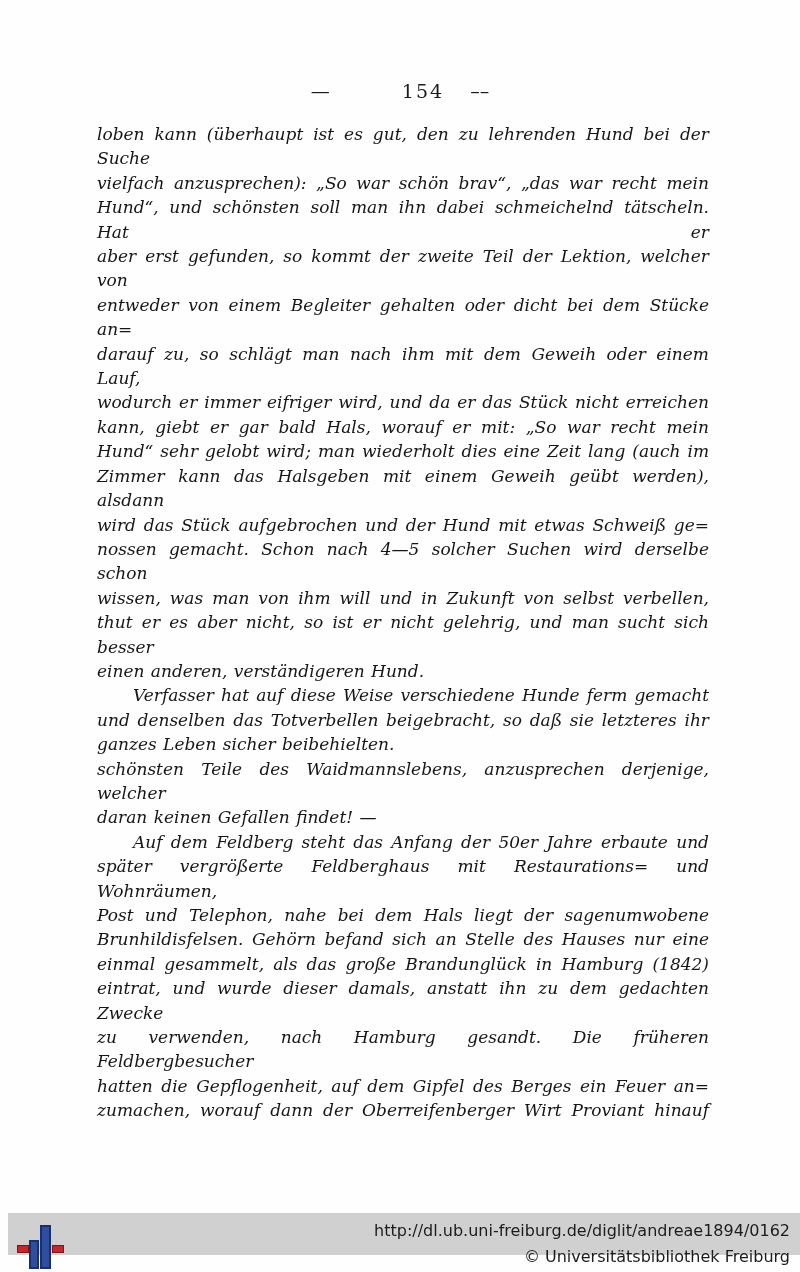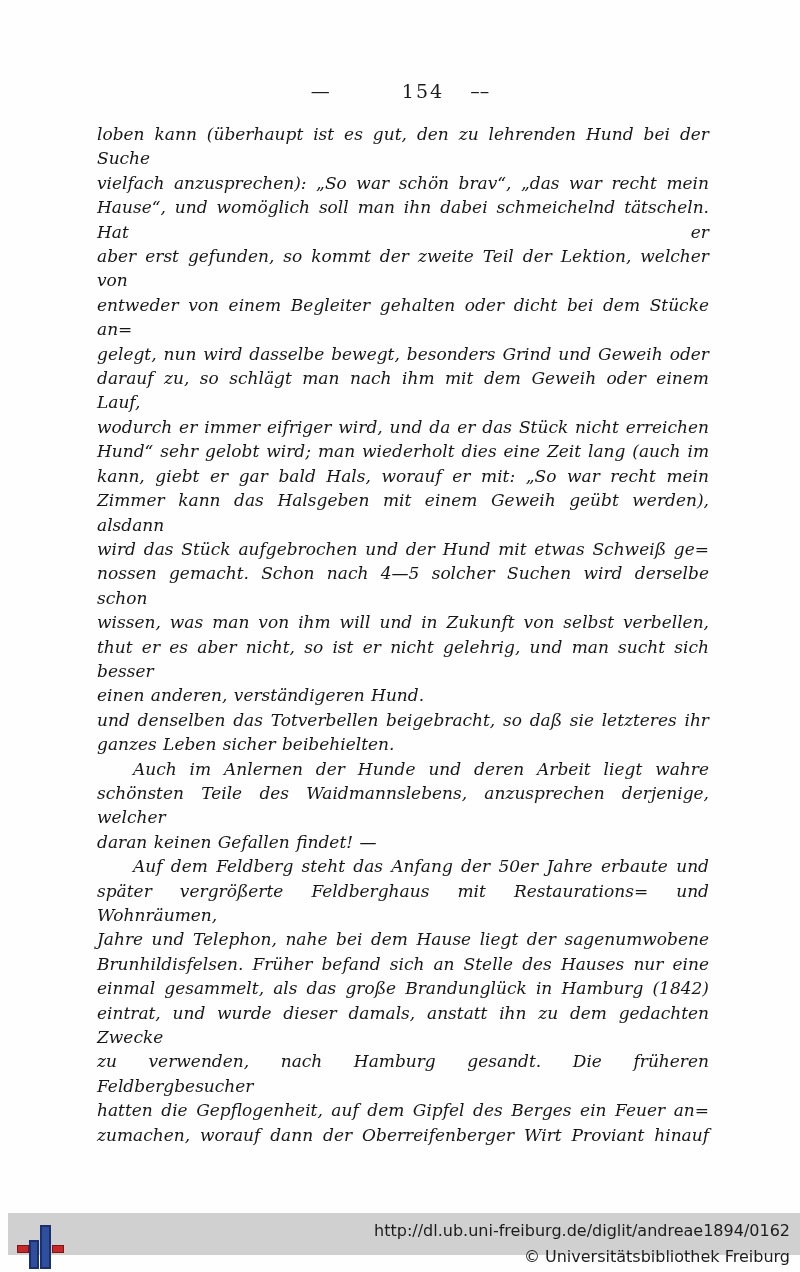--- a/index.html
+++ b/index.html
@@ -66,43 +66,42 @@
 
 <div class="page">
   <div class="pagenum">
     <span>—</span>
     <span class="num">154</span>
     <span>––</span>
   </div>
   <div class="textblock" id="textblock">
       <div class="line">loben kann (überhaupt ist es gut, den zu lehrenden Hund bei der Suche</div>
       <div class="line">vielfach anzusprechen): „So war schön brav“, „das war recht mein</div>
-      <div class="line">Hause“, und womöglich soll man ihn dabei schmeichelnd tätscheln. Hat er</div>
+      <div class="line">Hund“, und schönsten soll man ihn dabei schmeichelnd tätscheln. Hat er</div>
       <div class="line">aber erst gefunden, so kommt der zweite Teil der Lektion, welcher von</div>
       <div class="line">entweder von einem Begleiter gehalten oder dicht bei dem Stücke an=</div>
-      <div class="line">gelegt, nun wird dasselbe bewegt, besonders Grind und Geweih oder</div>
       <div class="line">darauf zu, so schlägt man nach ihm mit dem Geweih oder einem Lauf,</div>
       <div class="line">wodurch er immer eifriger wird, und da er das Stück nicht erreichen</div>
+      <div class="line">kann, giebt er gar bald Hals, worauf er mit: „So war recht mein</div>
       <div class="line">Hund“ sehr gelobt wird; man wiederholt dies eine Zeit lang (auch im</div>
-      <div class="line">kann, giebt er gar bald Hals, worauf er mit: „So war recht mein</div>
       <div class="line">Zimmer kann das Halsgeben mit einem Geweih geübt werden), alsdann</div>
       <div class="line">wird das Stück aufgebrochen und der Hund mit etwas Schweiß ge=</div>
       <div class="line">nossen gemacht. Schon nach 4—5 solcher Suchen wird derselbe schon</div>
       <div class="line">wissen, was man von ihm will und in Zukunft von selbst verbellen,</div>
       <div class="line">thut er es aber nicht, so ist er nicht gelehrig, und man sucht sich besser</div>
       <div class="line last">einen anderen, verständigeren Hund.</div>
+      <div class="line indent">Verfasser hat auf diese Weise verschiedene Hunde ferm gemacht</div>
       <div class="line">und denselben das Totverbellen beigebracht, so daß sie letzteres ihr</div>
       <div class="line last">ganzes Leben sicher beibehielten.</div>
-      <div class="line indent">Auch im Anlernen der Hunde und deren Arbeit liegt wahre</div>
       <div class="line">schönsten Teile des Waidmannslebens, anzusprechen derjenige, welcher</div>
       <div class="line last">daran keinen Gefallen findet! —</div>
       <div class="line indent">Auf dem Feldberg steht das Anfang der 50er Jahre erbaute und</div>
       <div class="line">später vergrößerte Feldberghaus mit Restaurations= und Wohnräumen,</div>
-      <div class="line">Jahre und Telephon, nahe bei dem Hause liegt der sagenumwobene</div>
-      <div class="line">Brunhildisfelsen. Früher befand sich an Stelle des Hauses nur eine</div>
+      <div class="line">Post und Telephon, nahe bei dem Hals liegt der sagenumwobene</div>
+      <div class="line">Brunhildisfelsen. Gehörn befand sich an Stelle des Hauses nur eine</div>
       <div class="line">einmal gesammelt, als das große Brandunglück in Hamburg (1842)</div>
       <div class="line">eintrat, und wurde dieser damals, anstatt ihn zu dem gedachten Zwecke</div>
       <div class="line">zu verwenden, nach Hamburg gesandt. Die früheren Feldbergbesucher</div>
       <div class="line">hatten die Gepflogenheit, auf dem Gipfel des Berges ein Feuer an=</div>
       <div class="line">zumachen, worauf dann der Oberreifenberger Wirt Proviant hinauf</div>
     </div>
 </div>
 
 <div class="footerband">
   <div class="logo">

